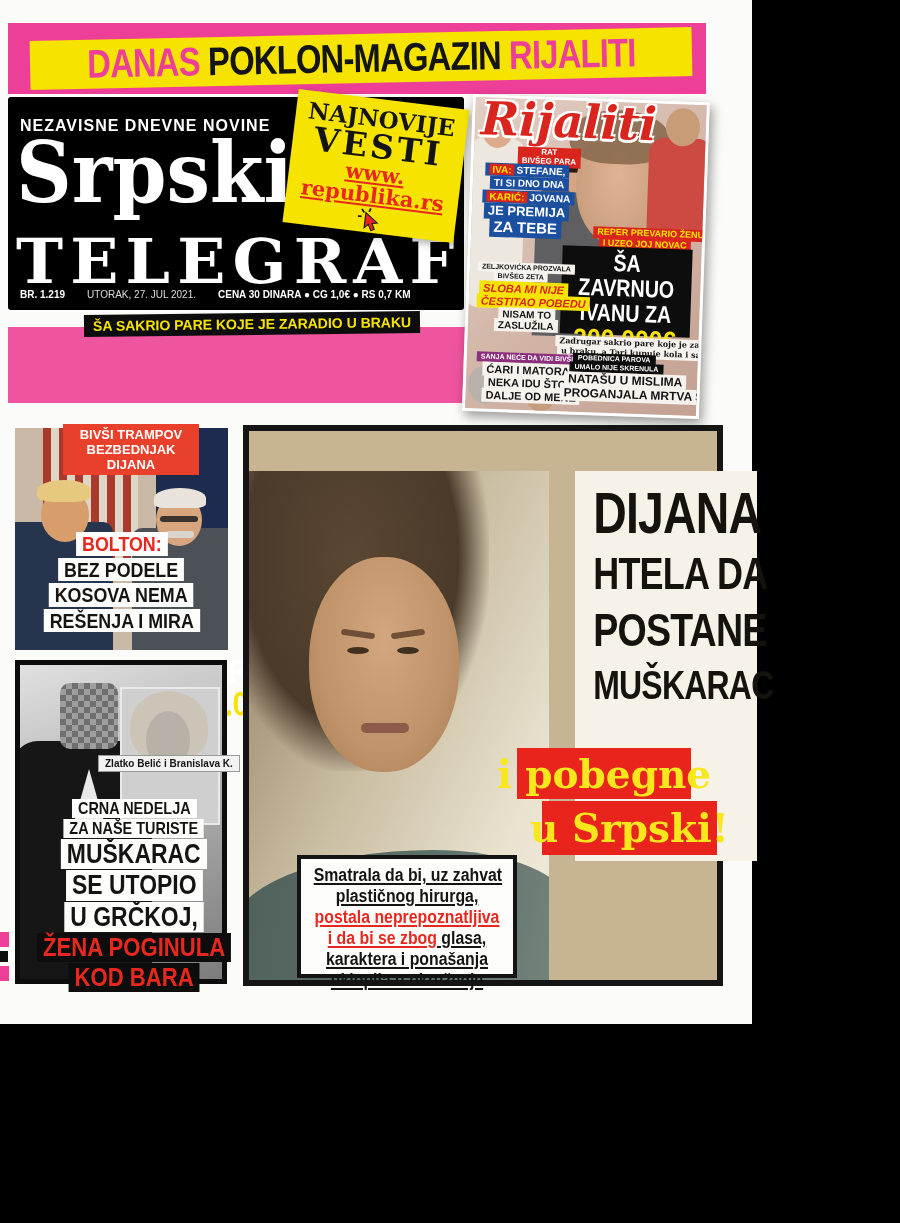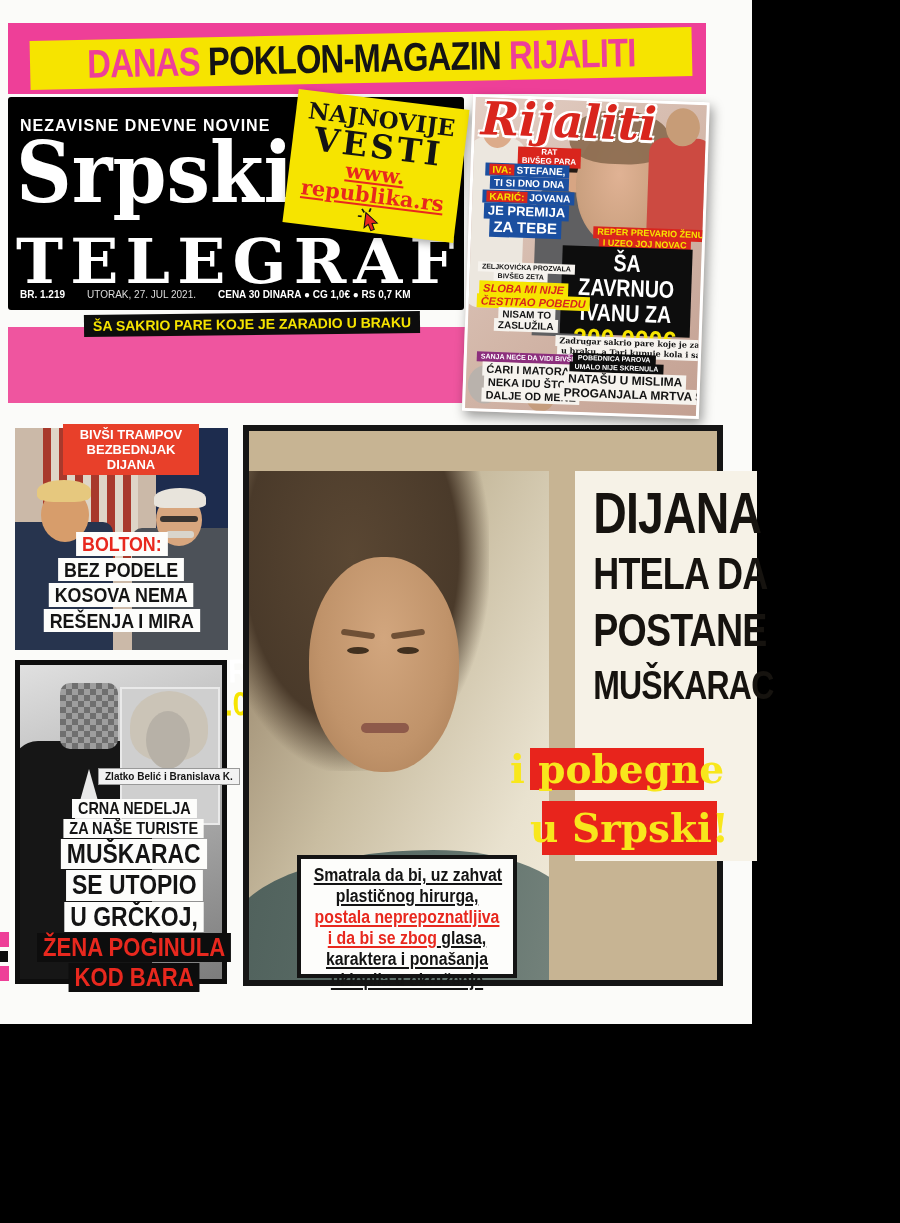--- a/index.html
+++ b/index.html
@@ -234,21 +234,21 @@
   <div class="abs drown">
     <div class="scene">
       <div class="fig" style="left:-8px;bottom:0;width:140px;height:238px;background:#161616;border-radius:26px 26px 0 0;"></div>
       <div class="abs" style="left:52px;bottom:150px;width:34px;height:60px;background:#e8e8e8;clip-path:polygon(50% 0,100% 100%,0 100%);"></div>
       <div class="head pixel-face" style="left:40px;top:18px;width:58px;height:66px;border-radius:10px;"></div>
       <div class="abs" style="right:2px;top:22px;width:96px;height:134px;background:#cfcfcf;border:2px solid #e9e9e9;">
         <div class="abs" style="left:8px;top:2px;width:78px;height:70px;background:#cbc4b7;border-radius:50% 50% 40% 40%;"></div>
         <div class="head" style="left:24px;top:22px;width:44px;height:58px;background:#b7b1a7;"></div>
       </div>
     </div>
-    <div class="caption-chip" style="left:78px;top:103px;">Zlatko Belić i Branislava K.</div>
+    <div class="caption-chip" style="left:78px;top:90px;">Zlatko Belić i Branislava K.</div>
     <div class="chip-stack" style="left:20px;right:-6px;top:134px;gap:1px;">
       <span class="chip" style="font-size:17px;">CRNA NEDELJA</span>
       <span class="chip" style="font-size:17px;">ZA NAŠE TURISTE</span>
       <span class="chip" style="font-size:27px;">MUŠKARAC</span>
       <span class="chip" style="font-size:27px;">SE UTOPIO</span>
       <span class="chip" style="font-size:27px;">U GRČKOJ,</span>
       <span class="chip on-black" style="font-size:26px;">ŽENA POGINULA</span>
       <span class="chip on-black" style="font-size:26px;">KOD BARA</span>
     </div>
   </div>
@@ -263,21 +263,21 @@
       <div class="abs" style="left:148px;top:176px;width:22px;height:7px;background:#41301f;border-radius:50%;"></div>
       <div class="abs" style="left:112px;top:252px;width:48px;height:10px;background:#8e5a4a;border-radius:6px;"></div>
       <div class="abs" style="left:-20px;bottom:-10px;width:340px;height:140px;background:linear-gradient(100deg,#4f605b 0%,#5d6f69 55%,#76847d 100%);border-radius:60% 40% 0 0;"></div>
     </div>
     <div class="abs hl-panel">
       <span class="hl" style="font-size:58px;margin-top:8px;">DIJANA</span>
       <span class="hl" style="font-size:45px;margin-top:2px;">HTELA DA</span>
       <span class="hl" style="font-size:47px;margin-top:2px;">POSTANE</span>
       <span class="hl" style="font-size:40px;margin-top:6px;">MUŠKARAC</span>
     </div>
-    <div class="red-chip" style="left:281px;top:317px;width:174px;height:42px;">
+    <div class="red-chip" style="left:268px;top:317px;width:174px;height:51px;">
       <span class="t">i pobegne</span>
     </div>
     <div class="red-chip" style="left:293px;top:370px;width:175px;height:54px;">
       <span class="t">u Srpski!</span>
     </div>
     <div class="quote q-left">
       <span class="qline black u">Smatrala da bi, uz zahvat</span>
       <span class="qline black u">plastičnog hirurga,</span>
       <span class="qline redt u">postala neprepoznatljiva</span>
       <span class="qline"><span class="redt u">i da bi se zbog</span><span class="black u"> glasa,</span></span>

